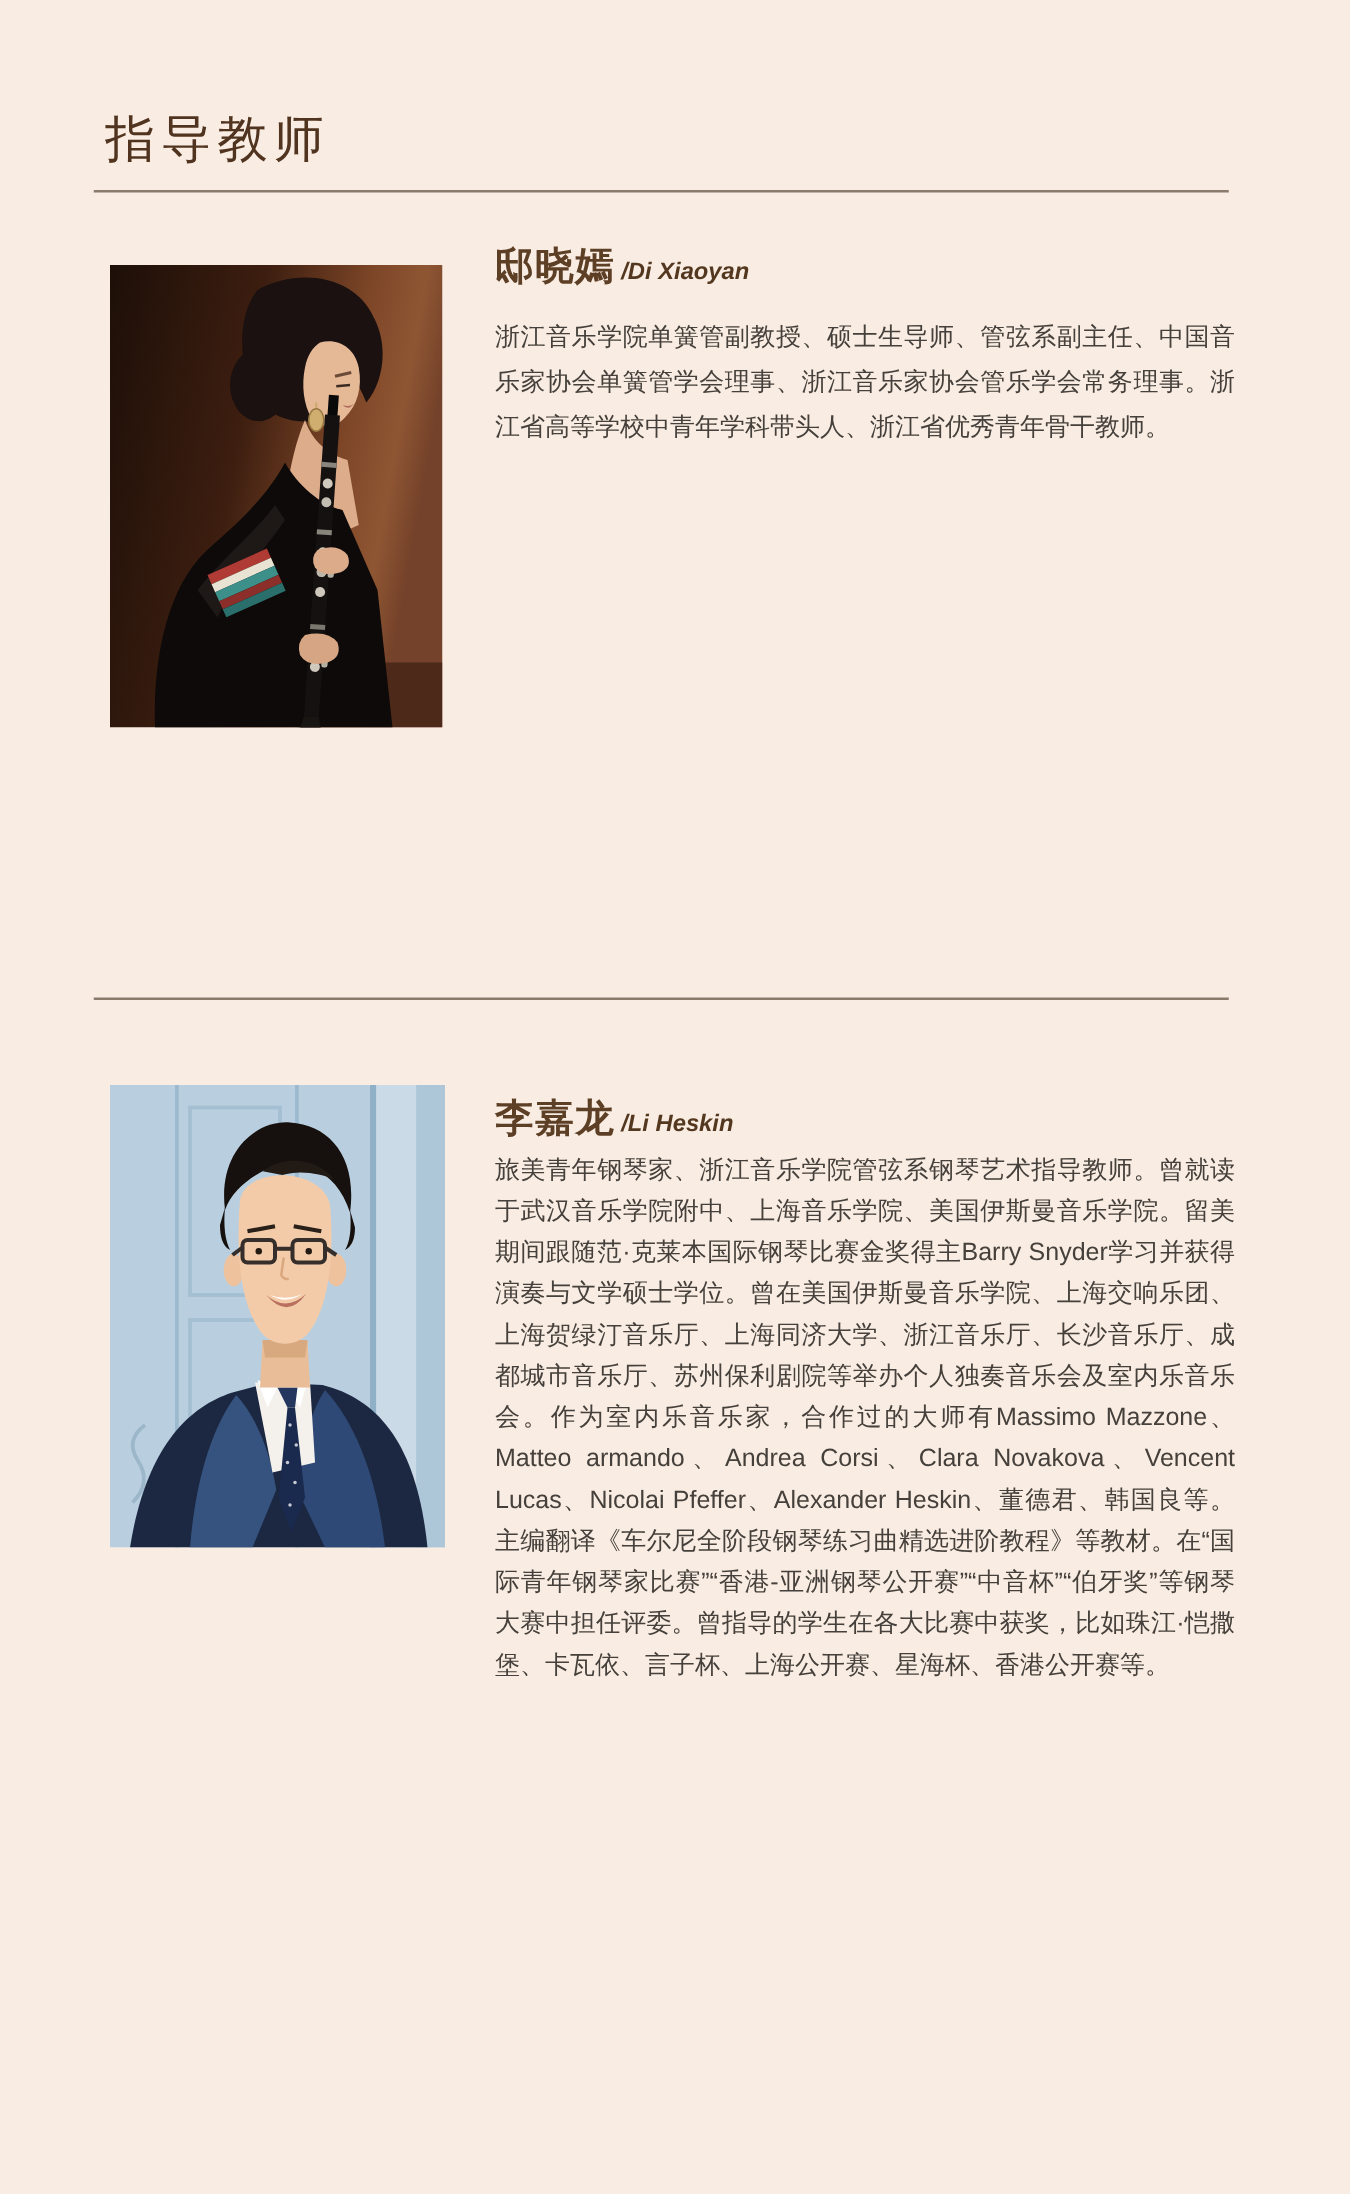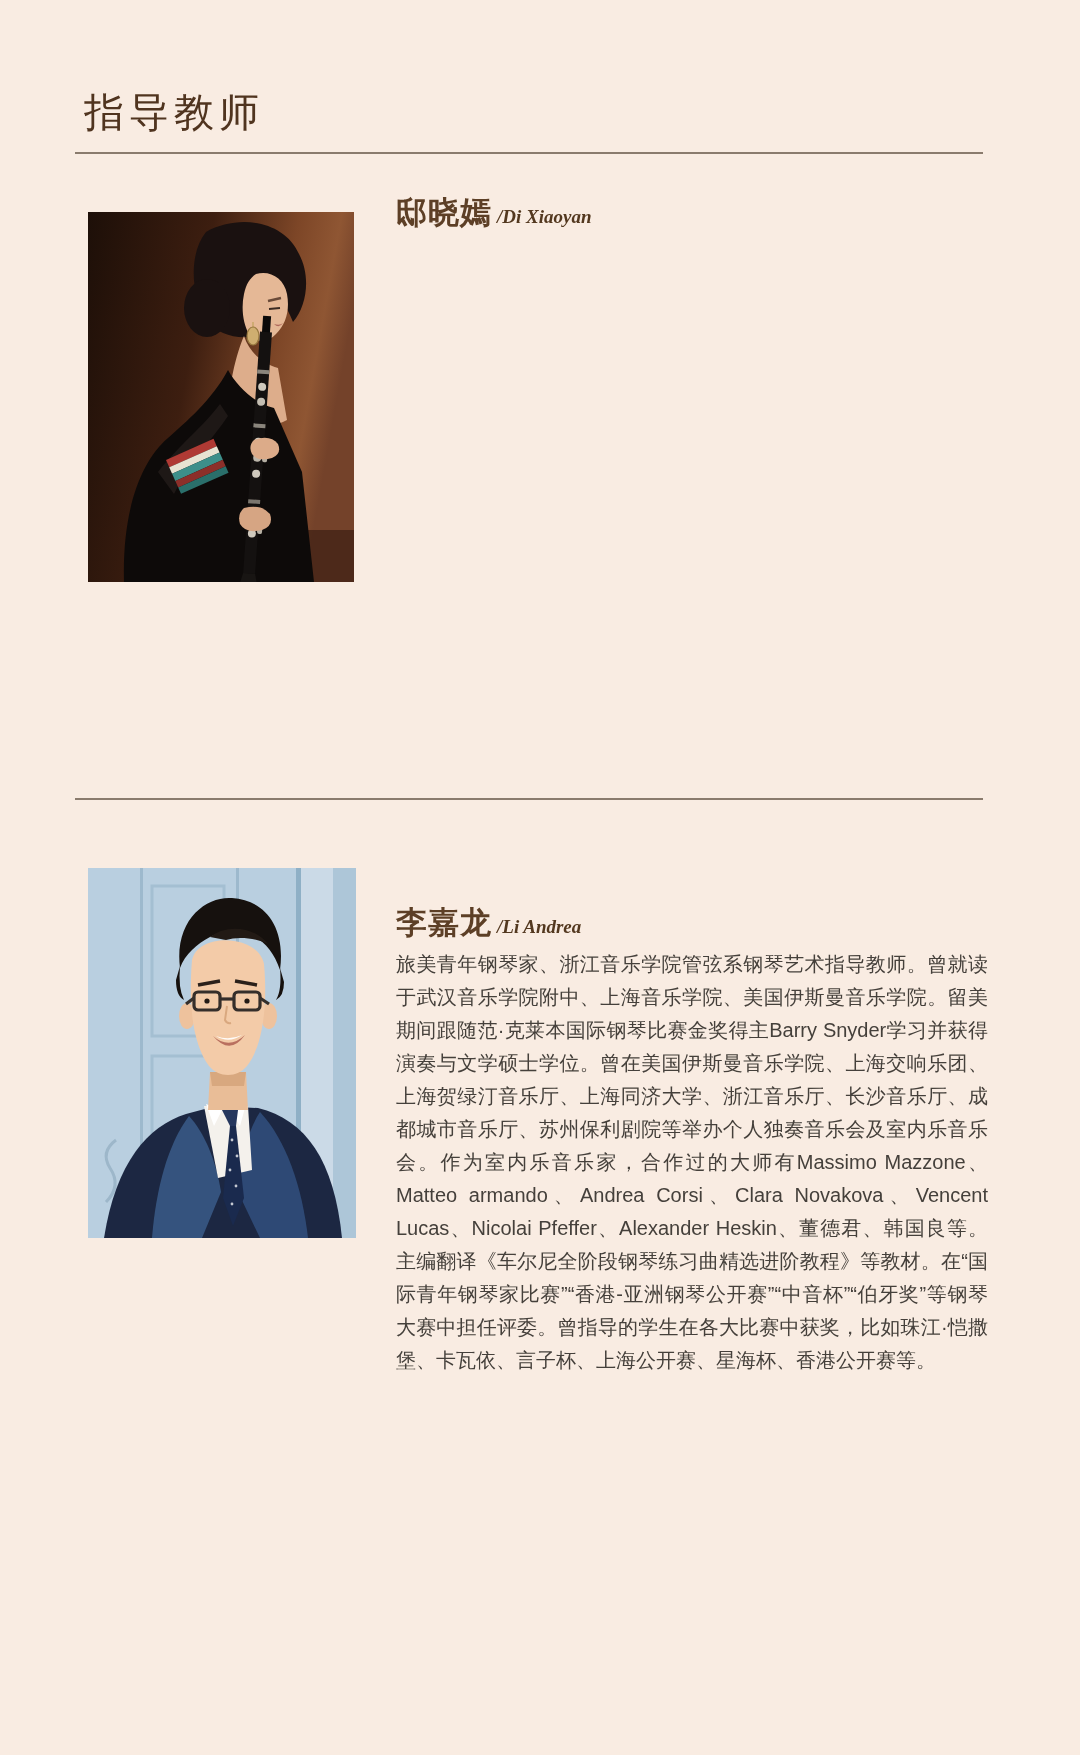--- a/index.html
+++ b/index.html
@@ -27,41 +27,41 @@
   .textcol{
     position:absolute;left:396px;width:592px;
   }
   .name-row{display:flex;align-items:baseline;}
   .name-cn{
     font-family:"DejaVu Serif", serif;
     font-size:31px;font-weight:bold;
     color:#5d3f26;letter-spacing:1px;
   }
   .name-en{
-    font-family:Liberation Serif, serif;
+    font-family:Liberation Sans, sans-serif;
     font-style:italic;font-weight:bold;
     font-size:19px;color:#53381f;margin-left:5px;
   }
   .bio{
     font-size:20px;
     color:#45403b;
     text-align:justify;
     text-justify:inter-ideograph;
     margin:0;
   }
   .sec1 .bio{line-height:36px;margin-top:18px;}
   .sec2 .bio{line-height:33px;margin-top:4px;}
   #heading-1{top:88px;}
   #rule-1{top:152px;}
   #photo-1{top:212px;}
   #text-1{top:192px;}
   #heading-2{top:746px;}
   #rule-2{top:798px;}
   #photo-2{top:868px;}
-  #text-2{top:902px;}
+  #text-2{top:874px;}
 </style>
 </head>
 <body>
 
 <div class="page">
 
   <div class="heading sec1" id="heading-1">指导教师</div>
   <div class="rule" id="rule-1"></div>
 
   <svg class="photo" id="photo-1" width="266" height="370" viewBox="0 0 266 370" role="img">
@@ -121,20 +121,21 @@
 
     <path d="M166,228 q16,-6 24,4 q4,10 -6,14 q-14,4 -20,-4 q-4,-8 2,-14 Z" fill="#dcab89"></path>
     <path d="M156,296 q18,-4 26,6 q4,12 -8,16 q-16,4 -22,-6 q-3,-10 4,-16 Z" fill="#d6a583"></path>
   </svg>
 
   <div class="textcol sec1" id="text-1">
     <div class="name-row">
       <span class="name-cn">邸晓嫣</span>
       <span class="name-en">/Di Xiaoyan</span>
     </div>
+    <p class="bio">浙江音乐学院单簧管副教授、硕士生导师、管弦系副主任、中国音乐家协会单簧管学会理事、浙江音乐家协会管乐学会常务理事。浙江省高等学校中青年学科带头人、浙江省优秀青年骨干教师。</p>
   </div>
 
   <div class="rule" id="rule-2"></div>
 
   <svg class="photo" id="photo-2" width="268" height="370" viewBox="0 0 268 370" role="img">
     <rect width="268" height="370" fill="#b9cfe0"></rect>
     <rect x="52" y="0" width="3" height="370" fill="#9db9cd"></rect>
     <rect x="148" y="0" width="3" height="370" fill="#9db9cd"></rect>
     <rect x="208" y="0" width="5" height="370" fill="#8fb0c6"></rect>
     <rect x="213" y="0" width="32" height="370" fill="#cbdae7"></rect>
@@ -188,18 +189,18 @@
     <circle cx="159" cy="133" r="2.6" fill="#241a14"></circle>
 
     <path d="M139,138 l-2,14 q2,4 6,3" stroke="#d9a87f" stroke-width="2" fill="none"></path>
     <path d="M125,168 Q141,182 157,167 Q142,188 125,168 Z" fill="#b9705f"></path>
     <path d="M128,168 Q141,176 154,167 Q141,173 128,168 Z" fill="#ffffff" opacity="0.92"></path>
   </svg>
 
   <div class="textcol sec2" id="text-2">
     <div class="name-row">
       <span class="name-cn">李嘉龙</span>
-      <span class="name-en">/Li Andrea</span>
+      <span class="name-en">/Li Heskin</span>
     </div>
     <p class="bio">旅美青年钢琴家、浙江音乐学院管弦系钢琴艺术指导教师。曾就读于武汉音乐学院附中、上海音乐学院、美国伊斯曼音乐学院。留美期间跟随范·克莱本国际钢琴比赛金奖得主Barry Snyder学习并获得演奏与文学硕士学位。曾在美国伊斯曼音乐学院、上海交响乐团、上海贺绿汀音乐厅、上海同济大学、浙江音乐厅、长沙音乐厅、成都城市音乐厅、苏州保利剧院等举办个人独奏音乐会及室内乐音乐会。作为室内乐音乐家，合作过的大师有Massimo Mazzone、Matteo armando、Andrea Corsi、Clara Novakova、Vencent Lucas、Nicolai Pfeffer、Alexander Heskin、董德君、韩国良等。主编翻译《车尔尼全阶段钢琴练习曲精选进阶教程》等教材。在“国际青年钢琴家比赛”“香港-亚洲钢琴公开赛”“中音杯”“伯牙奖”等钢琴大赛中担任评委。曾指导的学生在各大比赛中获奖，比如珠江·恺撒堡、卡瓦依、言子杯、上海公开赛、星海杯、香港公开赛等。</p>
   </div>
 
 </div>
 
 </body></html>

